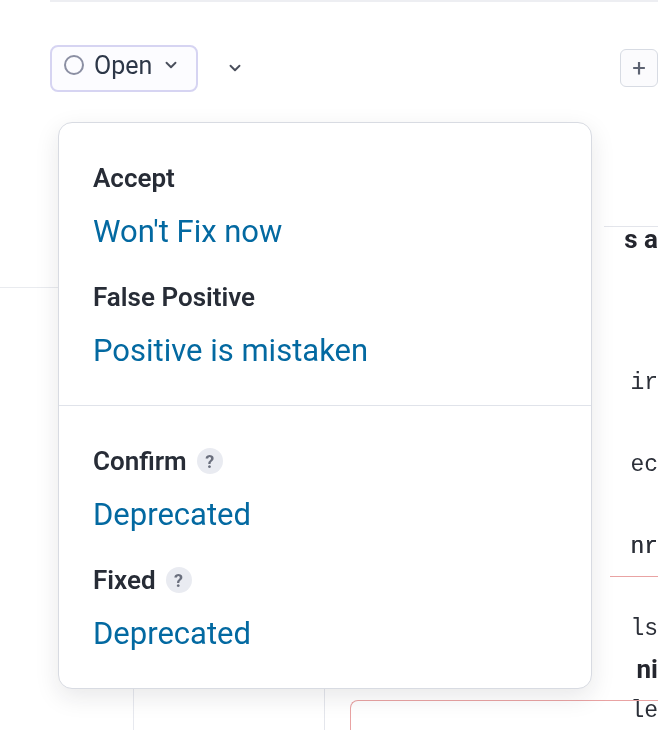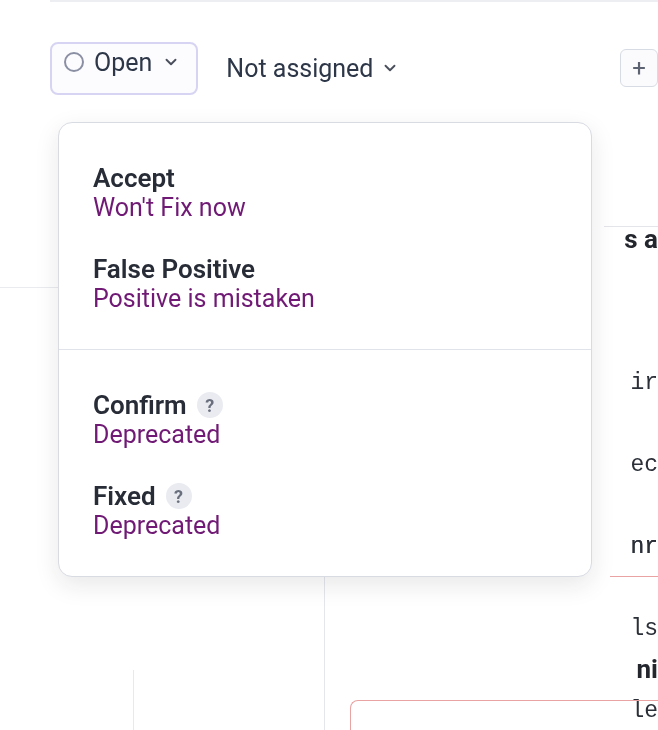--- a/index.html
+++ b/index.html
@@ -31,21 +31,21 @@
     height: 58px;
     display: flex;
     align-items: center;
     gap: 28px;
   }
 
   .status-pill {
     display: inline-flex;
     align-items: center;
     gap: 10px;
-    padding: 6px 16px 18px 12px;
+    padding: 6px 16px 12px 12px;
     border: 2px solid #d6d4f2;
     border-radius: 8px;
     background: #fcfcff;
     font-size: 25px;
     line-height: 1;
     color: #2d3748;
     cursor: pointer;
   }
   .status-pill .circle {
     width: 20px;
@@ -126,23 +126,23 @@
     display: flex;
     align-items: center;
     gap: 10px;
   }
   .dropdown .item .label {
     font-size: 26px;
     font-weight: 650;
     color: #272c36;
   }
   .dropdown .item .desc {
-    margin-top: 0;
-    font-size: 25px;
-    color: #701a75;
+    margin-top: 20px;
+    font-size: 31px;
+    color: #0369a1;
   }
   .help-badge {
     display: inline-flex;
     width: 26px;
     height: 26px;
     align-items: center;
     justify-content: center;
     border-radius: 50%;
     background: #e9ebf1;
     color: #6a6f7d;
@@ -230,21 +230,20 @@
     <span class="circle"></span>
     <span>Open</span>
     <span class="chevron">
       <svg width="18" height="18" viewBox="0 0 24 24" fill="none" stroke="#4a4f5c" stroke-width="2.5" stroke-linecap="round" stroke-linejoin="round">
           <polyline points="6 9 12 15 18 9"></polyline>
         </svg>
     </span>
   </div>
 
   <div class="assignee-dd">
-    <span>Not assigned</span>
     <span class="chevron">
       <svg width="18" height="18" viewBox="0 0 24 24" fill="none" stroke="#4a4f5c" stroke-width="2.5" stroke-linecap="round" stroke-linejoin="round">
           <polyline points="6 9 12 15 18 9"></polyline>
         </svg>
     </span>
   </div>
 
   <div class="tags">
     <span class="plus-btn">+</span>
   </div>

